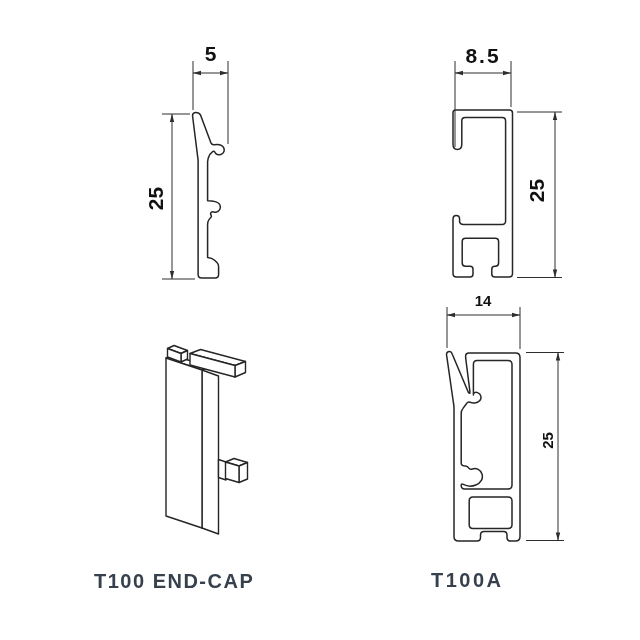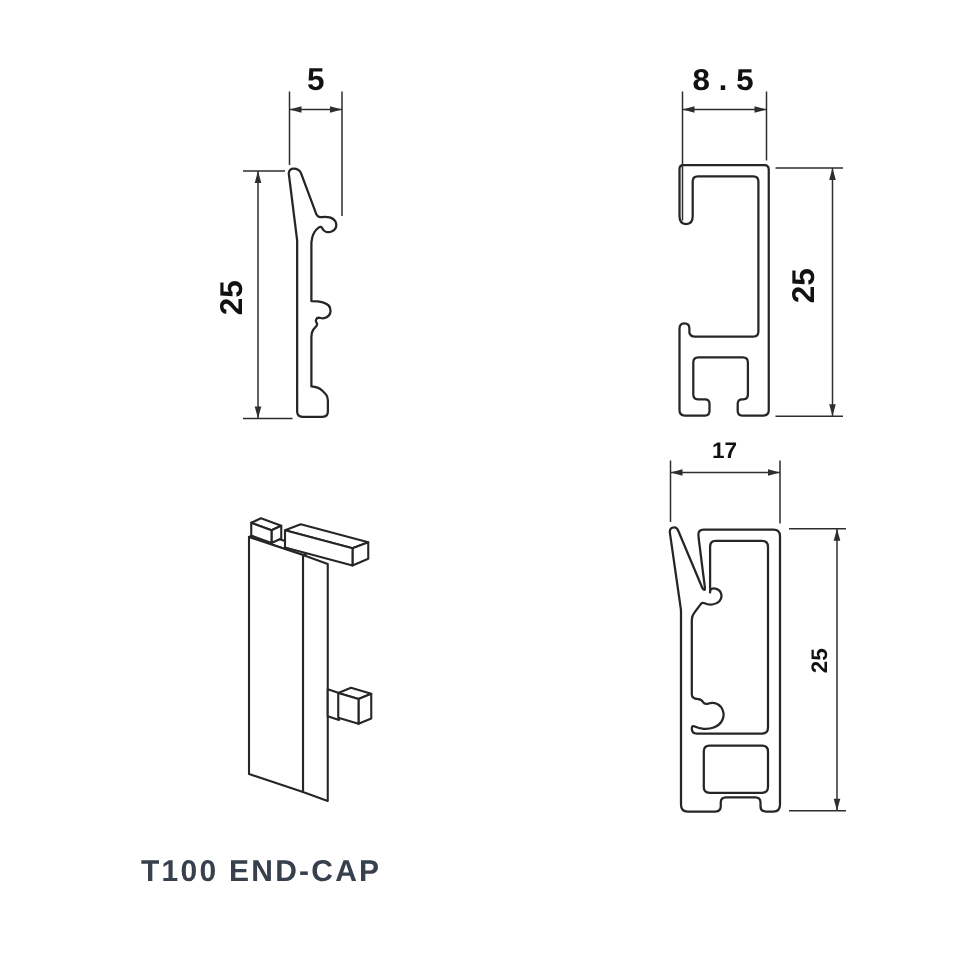--- a/index.html
+++ b/index.html
@@ -145,21 +145,22 @@
         <path class="dimline" d="M558,352.5 V540.5"></path>
         <polygon class="arrow" points="558,352.5 555.8,360.5 560.2,360.5"></polygon>
         <polygon class="arrow" points="558,540.5 555.8,532.5 560.2,532.5"></polygon>
       </g>
     </g>
   </svg>
 
   <div class="dim-text dim-big" style="left:193px;top:43px;width:35px;">5</div>
   <div class="dim-text dim-rot-big rot" style="left:134px;top:188px;width:42px;">25</div>
 
-  <div class="dim-text dim-big" style="left:458px;top:45px;width:50px;letter-spacing:2px;font-family:Liberation Mono, monospace;">8.5</div>
+  <div class="dim-text dim-big" style="left:458px;top:45px;width:50px;letter-spacing:2px;">8.5</div>
   <div class="dim-text dim-rot-big rot" style="left:515px;top:180px;width:42px;">25</div>
 
-  <div class="dim-text dim-mid" style="left:463px;top:293px;width:40px;">17</div>
+  <div class="dim-text dim-mid" style="left:463px;top:293px;width:40px;">14</div>
   <div class="dim-text dim-rot-small rot" style="left:531px;top:433px;width:32px;">25</div>
 
   <div class="caption" style="left:94px;top:570px;width:180px;">T100 END-CAP</div>
+  <div class="caption" style="left:431px;top:569px;width:120px;letter-spacing:2.5px;">T100A</div>
 
 </div>
 
 </body></html>

